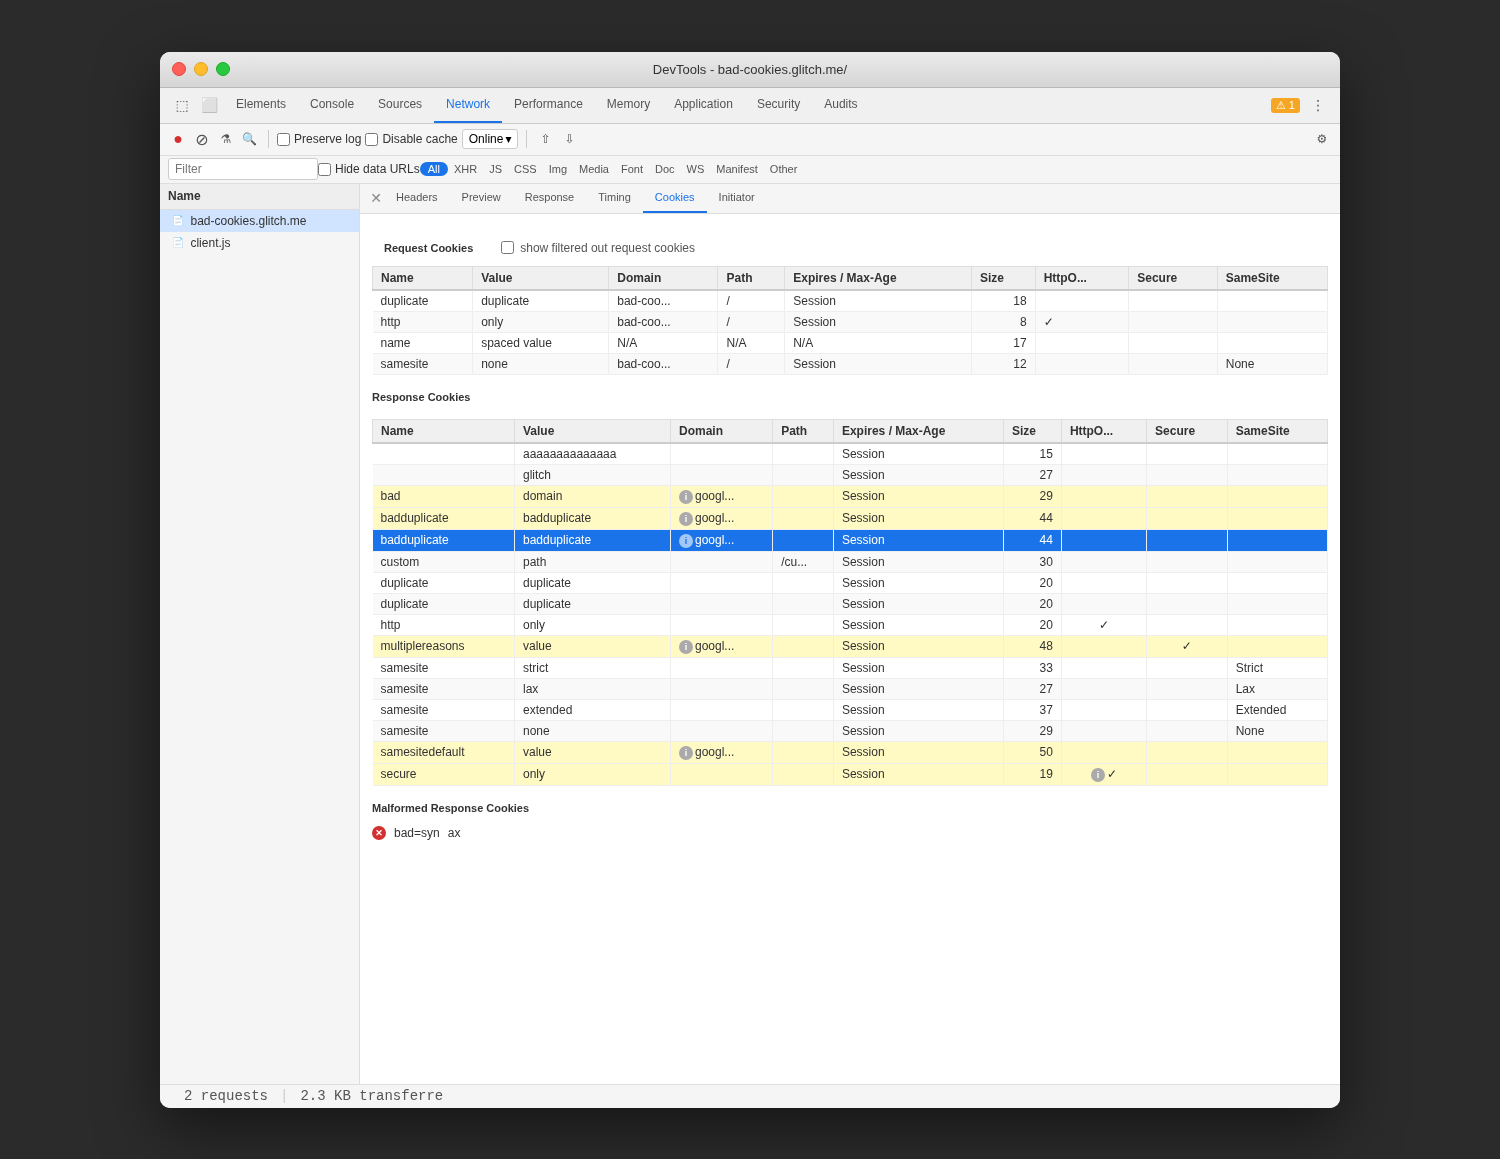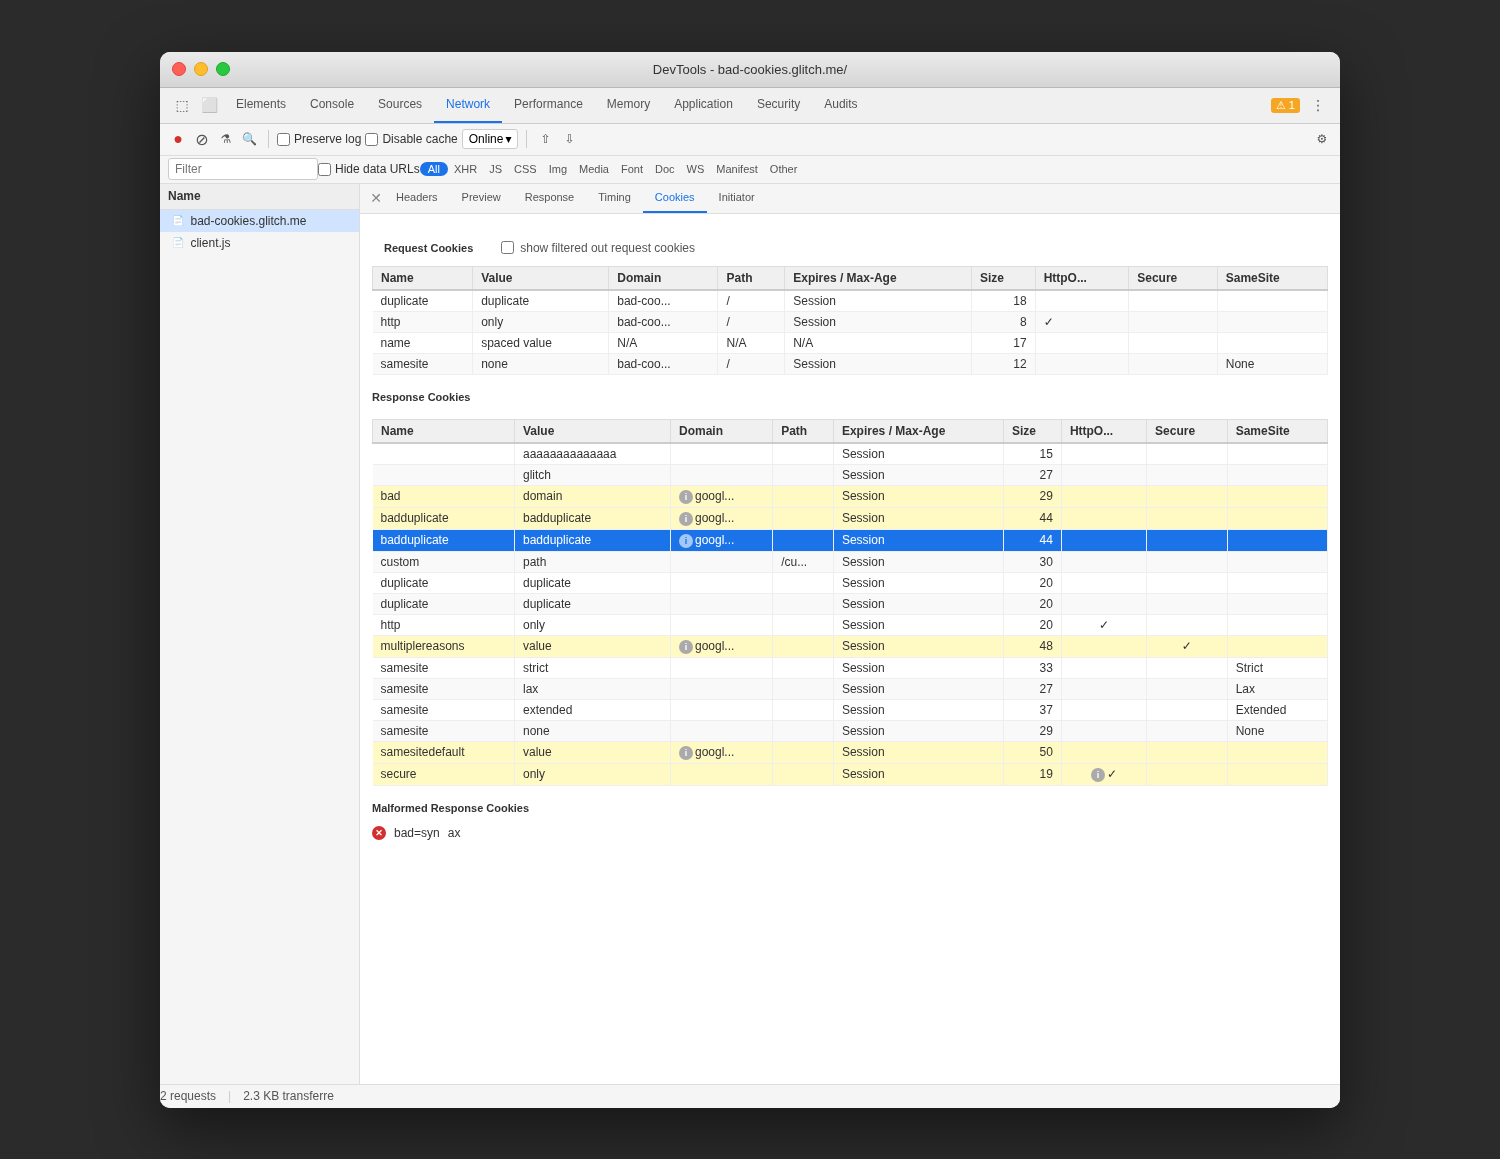--- a/index.html
+++ b/index.html
@@ -321,24 +321,25 @@
       color: white;
       font-size: 9px;
       font-weight: bold;
     }
     .statusbar {
       background: #f5f5f5;
       border-top: 1px solid #ddd;
       height: 24px;
       display: flex;
       align-items: center;
-      padding: 0 0;
-      font-size: 12px;
+      padding: 0 24px;
+      font-size: 14px;
       color: #555;
       gap: 12px;
+      font-family: Liberation Mono, monospace;
     }
     .statusbar-sep { color: #ccc; }
     .request-header {
       display: flex;
       align-items: center;
       gap: 12px;
       padding: 8px 12px 4px 12px;
     }
   </style>
 </head>

